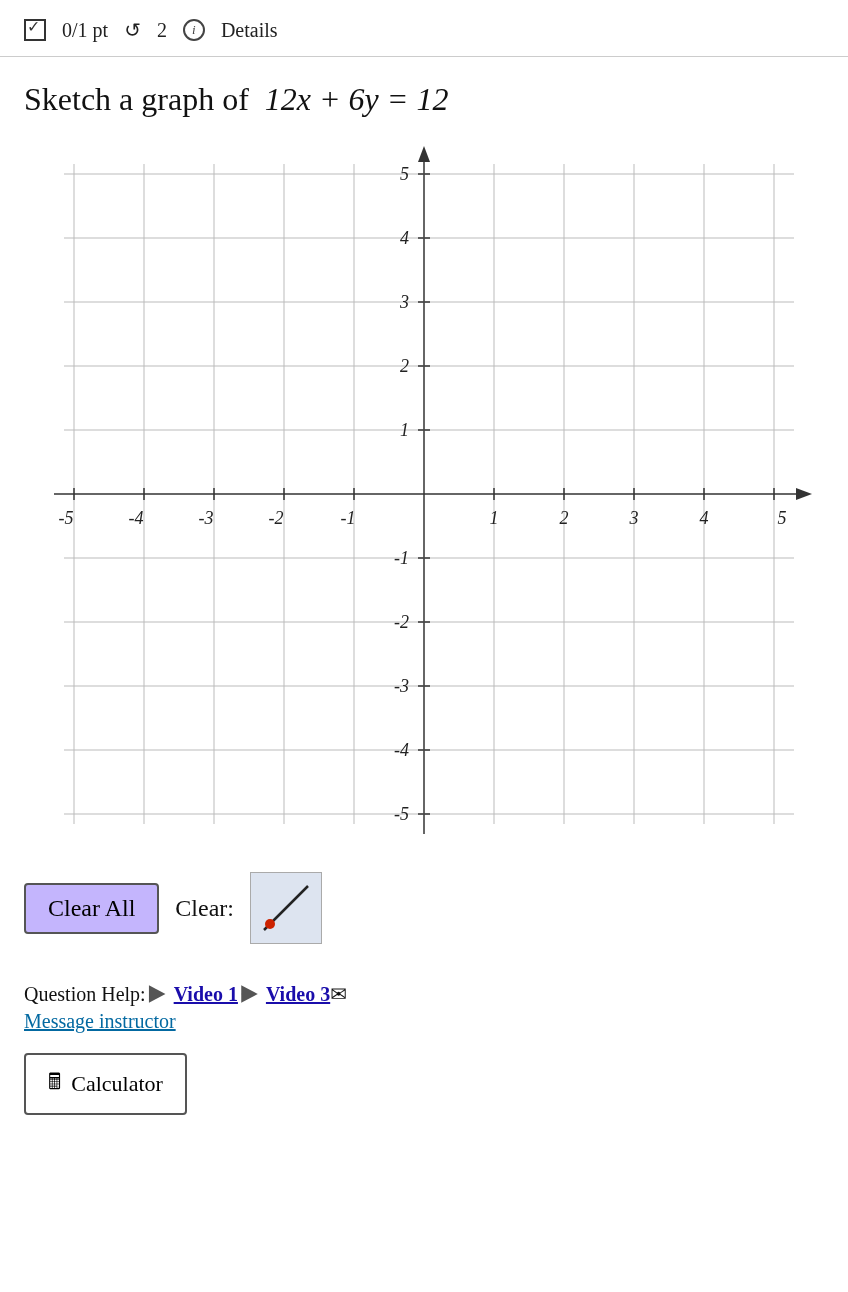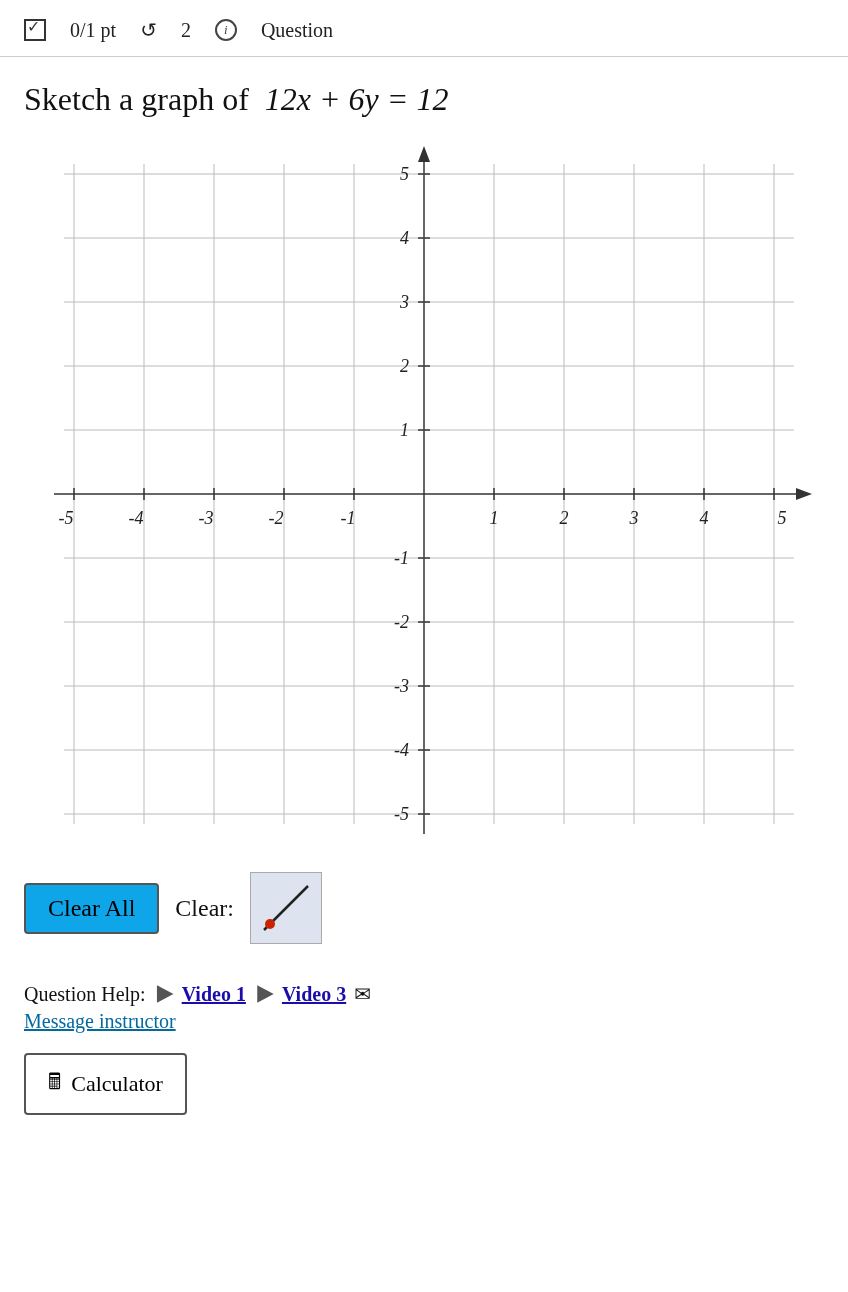--- a/index.html
+++ b/index.html
@@ -7,21 +7,21 @@
       font-family: Georgia, 'Times New Roman', serif;
       background: #fff;
       width: 848px;
       min-height: 1292px;
       overflow-x: hidden;
     }
 
     .top-bar {
       display: flex;
       align-items: center;
-      gap: 24px;
+      gap: 16px;
       padding: 18px 24px 14px 24px;
       border-bottom: 1px solid #ccc;
       font-size: 20px;
       color: #222;
     }
 
     .score-icon {
       display: inline-block;
       width: 22px;
       height: 22px;
@@ -88,21 +88,21 @@
 
     .controls-row {
       display: flex;
       align-items: center;
       gap: 16px;
       padding: 18px 24px;
     }
 
     .clear-all-btn {
       border: 2px solid #555;
-      background: #0ea5e9;
+      background: #c4b5fd;
       font-size: 24px;
       font-family: Georgia, serif;
       padding: 10px 22px;
       cursor: pointer;
       border-radius: 4px;
     }
 
     .draw-label {
       font-size: 24px;
       font-family: Georgia, serif;
@@ -124,21 +124,20 @@
       padding: 20px 24px 12px 24px;
       font-size: 20px;
       font-family: Georgia, serif;
       color: #111;
     }
 
     .help-row {
       display: flex;
       align-items: center;
       flex-wrap: wrap;
-      gap: 8px;
       margin-bottom: 4px;
     }
 
     .video-link {
       display: inline-flex;
       align-items: center;
       gap: 6px;
       color: #1a0dab;
       text-decoration: underline;
       font-size: 20px;
@@ -190,21 +189,21 @@
 
 
 
 
 <div class="top-bar">
   <span class="score-icon"></span>
   <span>0/1 pt</span>
   <span class="retry-icon">↺</span>
   <span>2</span>
   <span class="info-icon">i</span>
-  <span>Question</span>
+  <span>Details</span>
 </div>
 
 
 <div class="question-section">
   <div class="question-title">
     <span>Sketch a graph of</span>
     <span class="math-eq">&nbsp;12<em>x</em> + 6<em>y</em> = 12</span>
   </div>
 
   <div class="graph-container">

